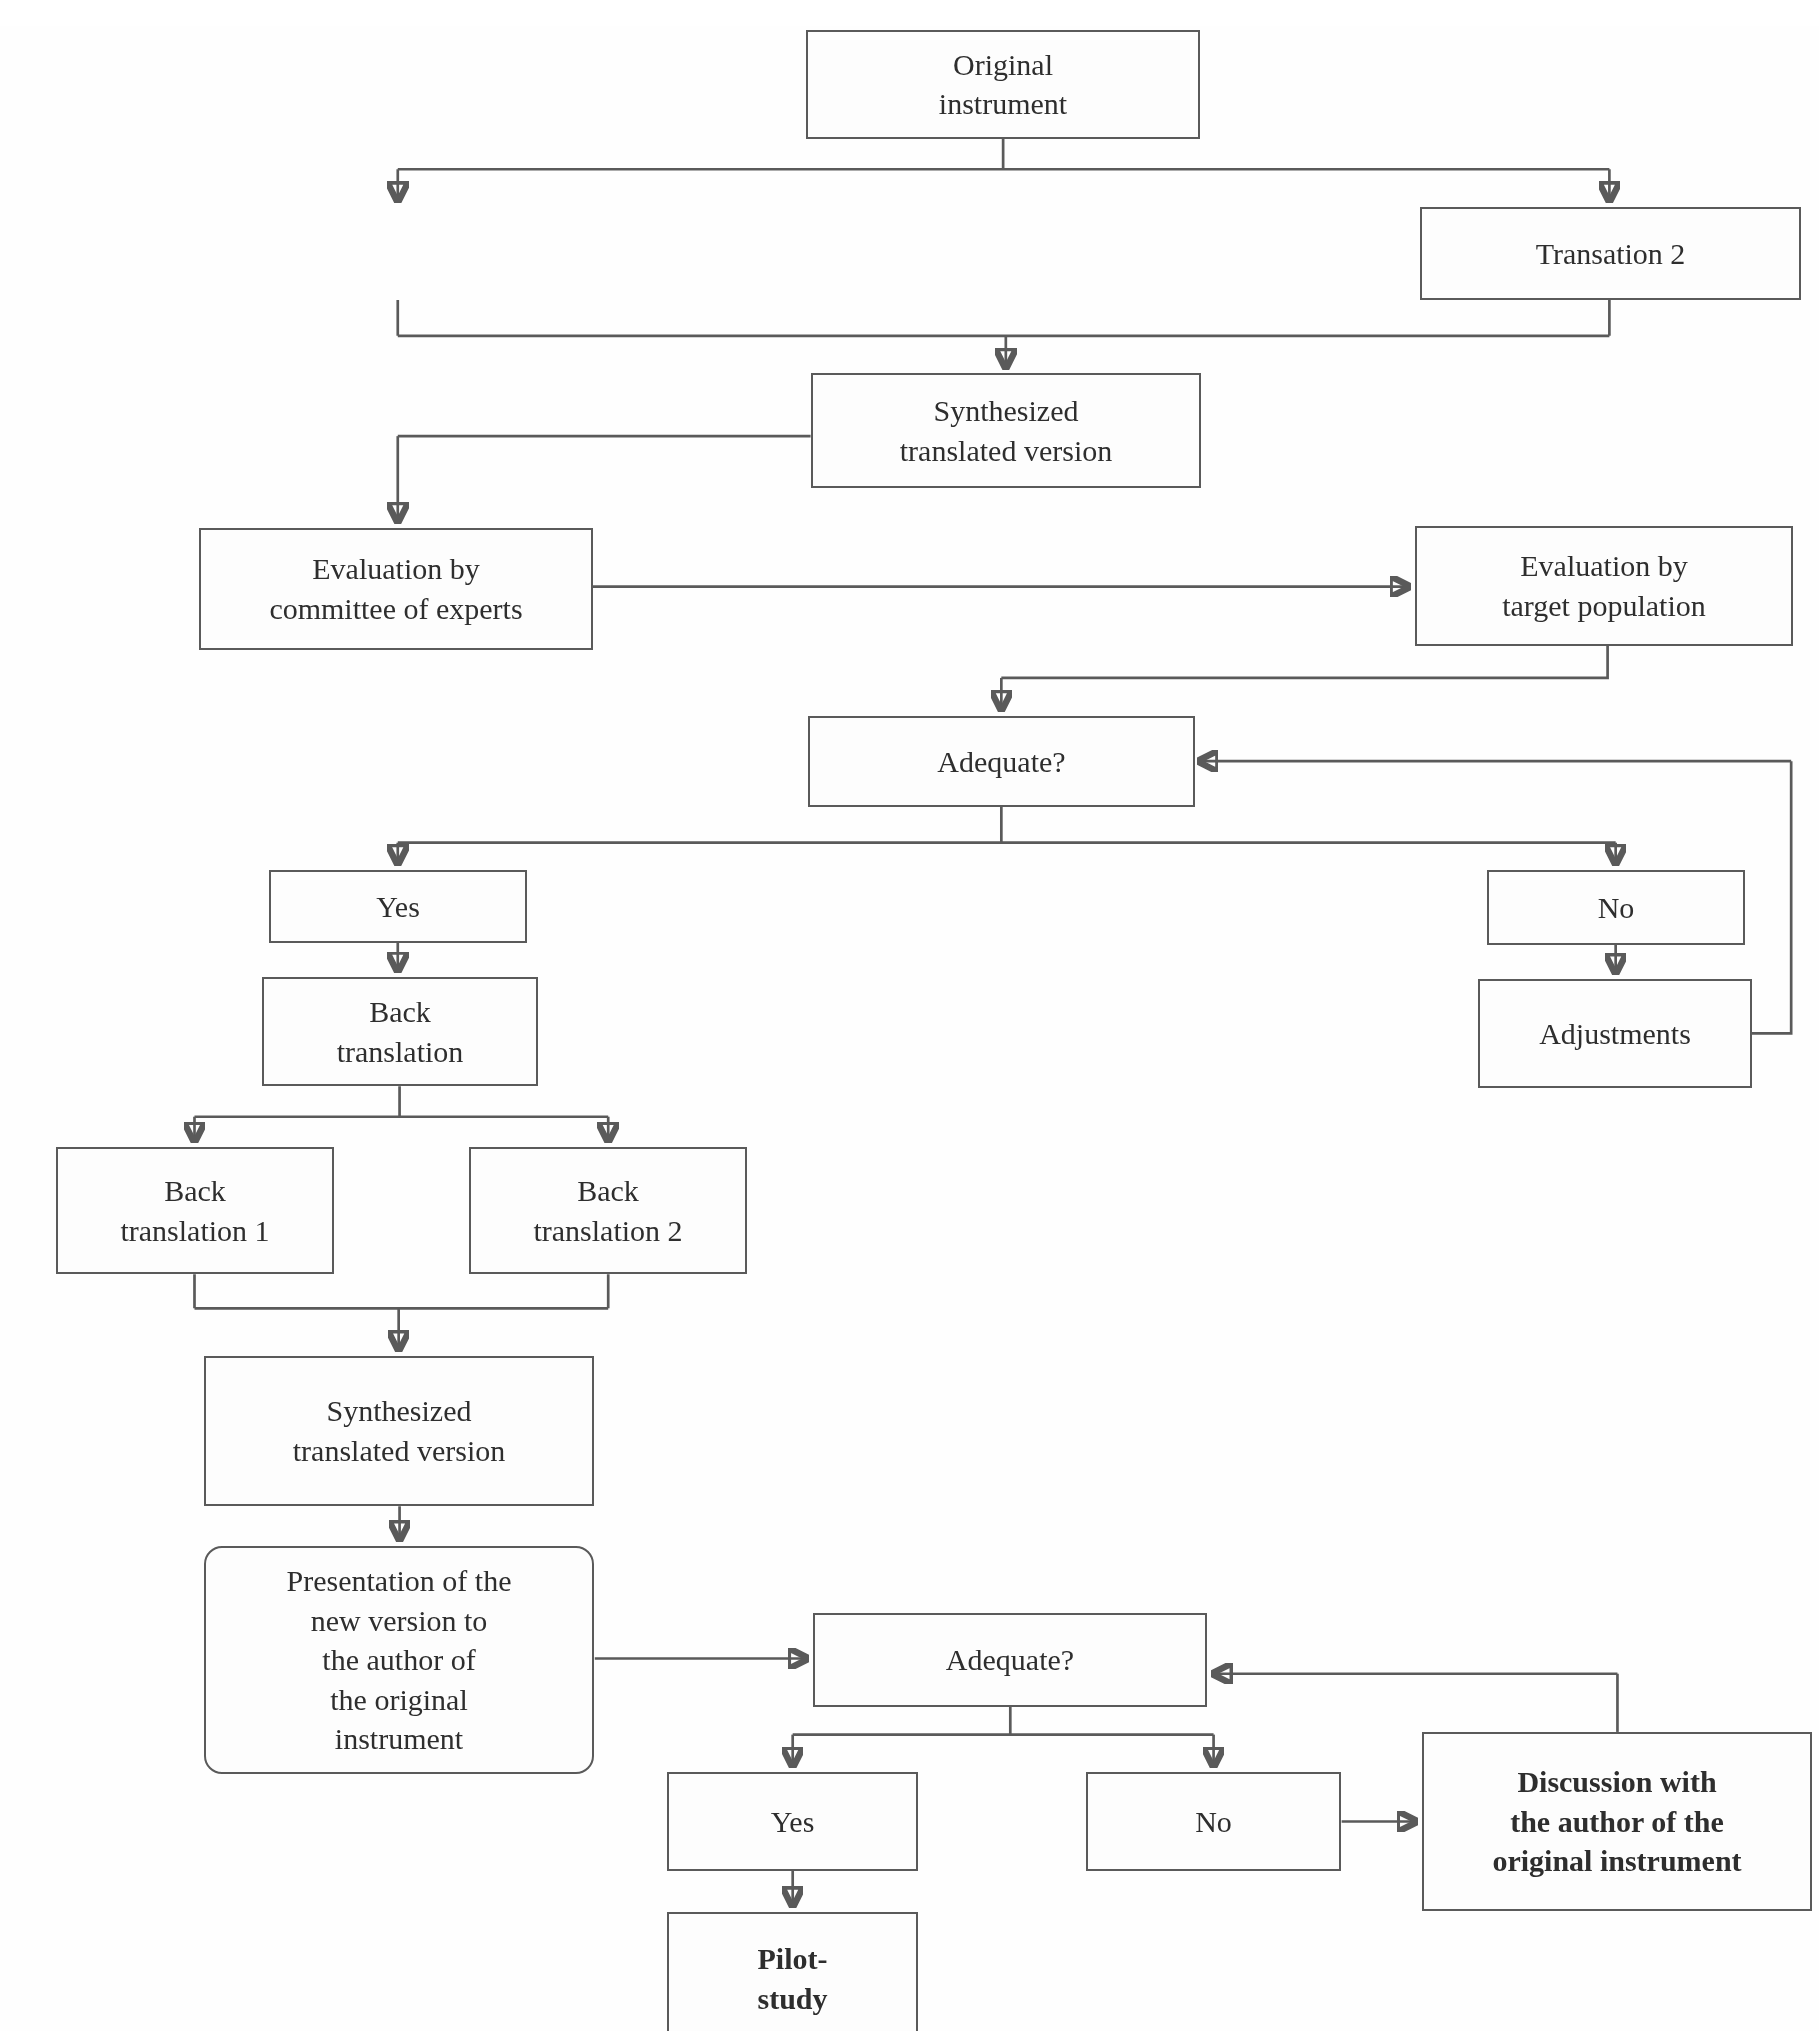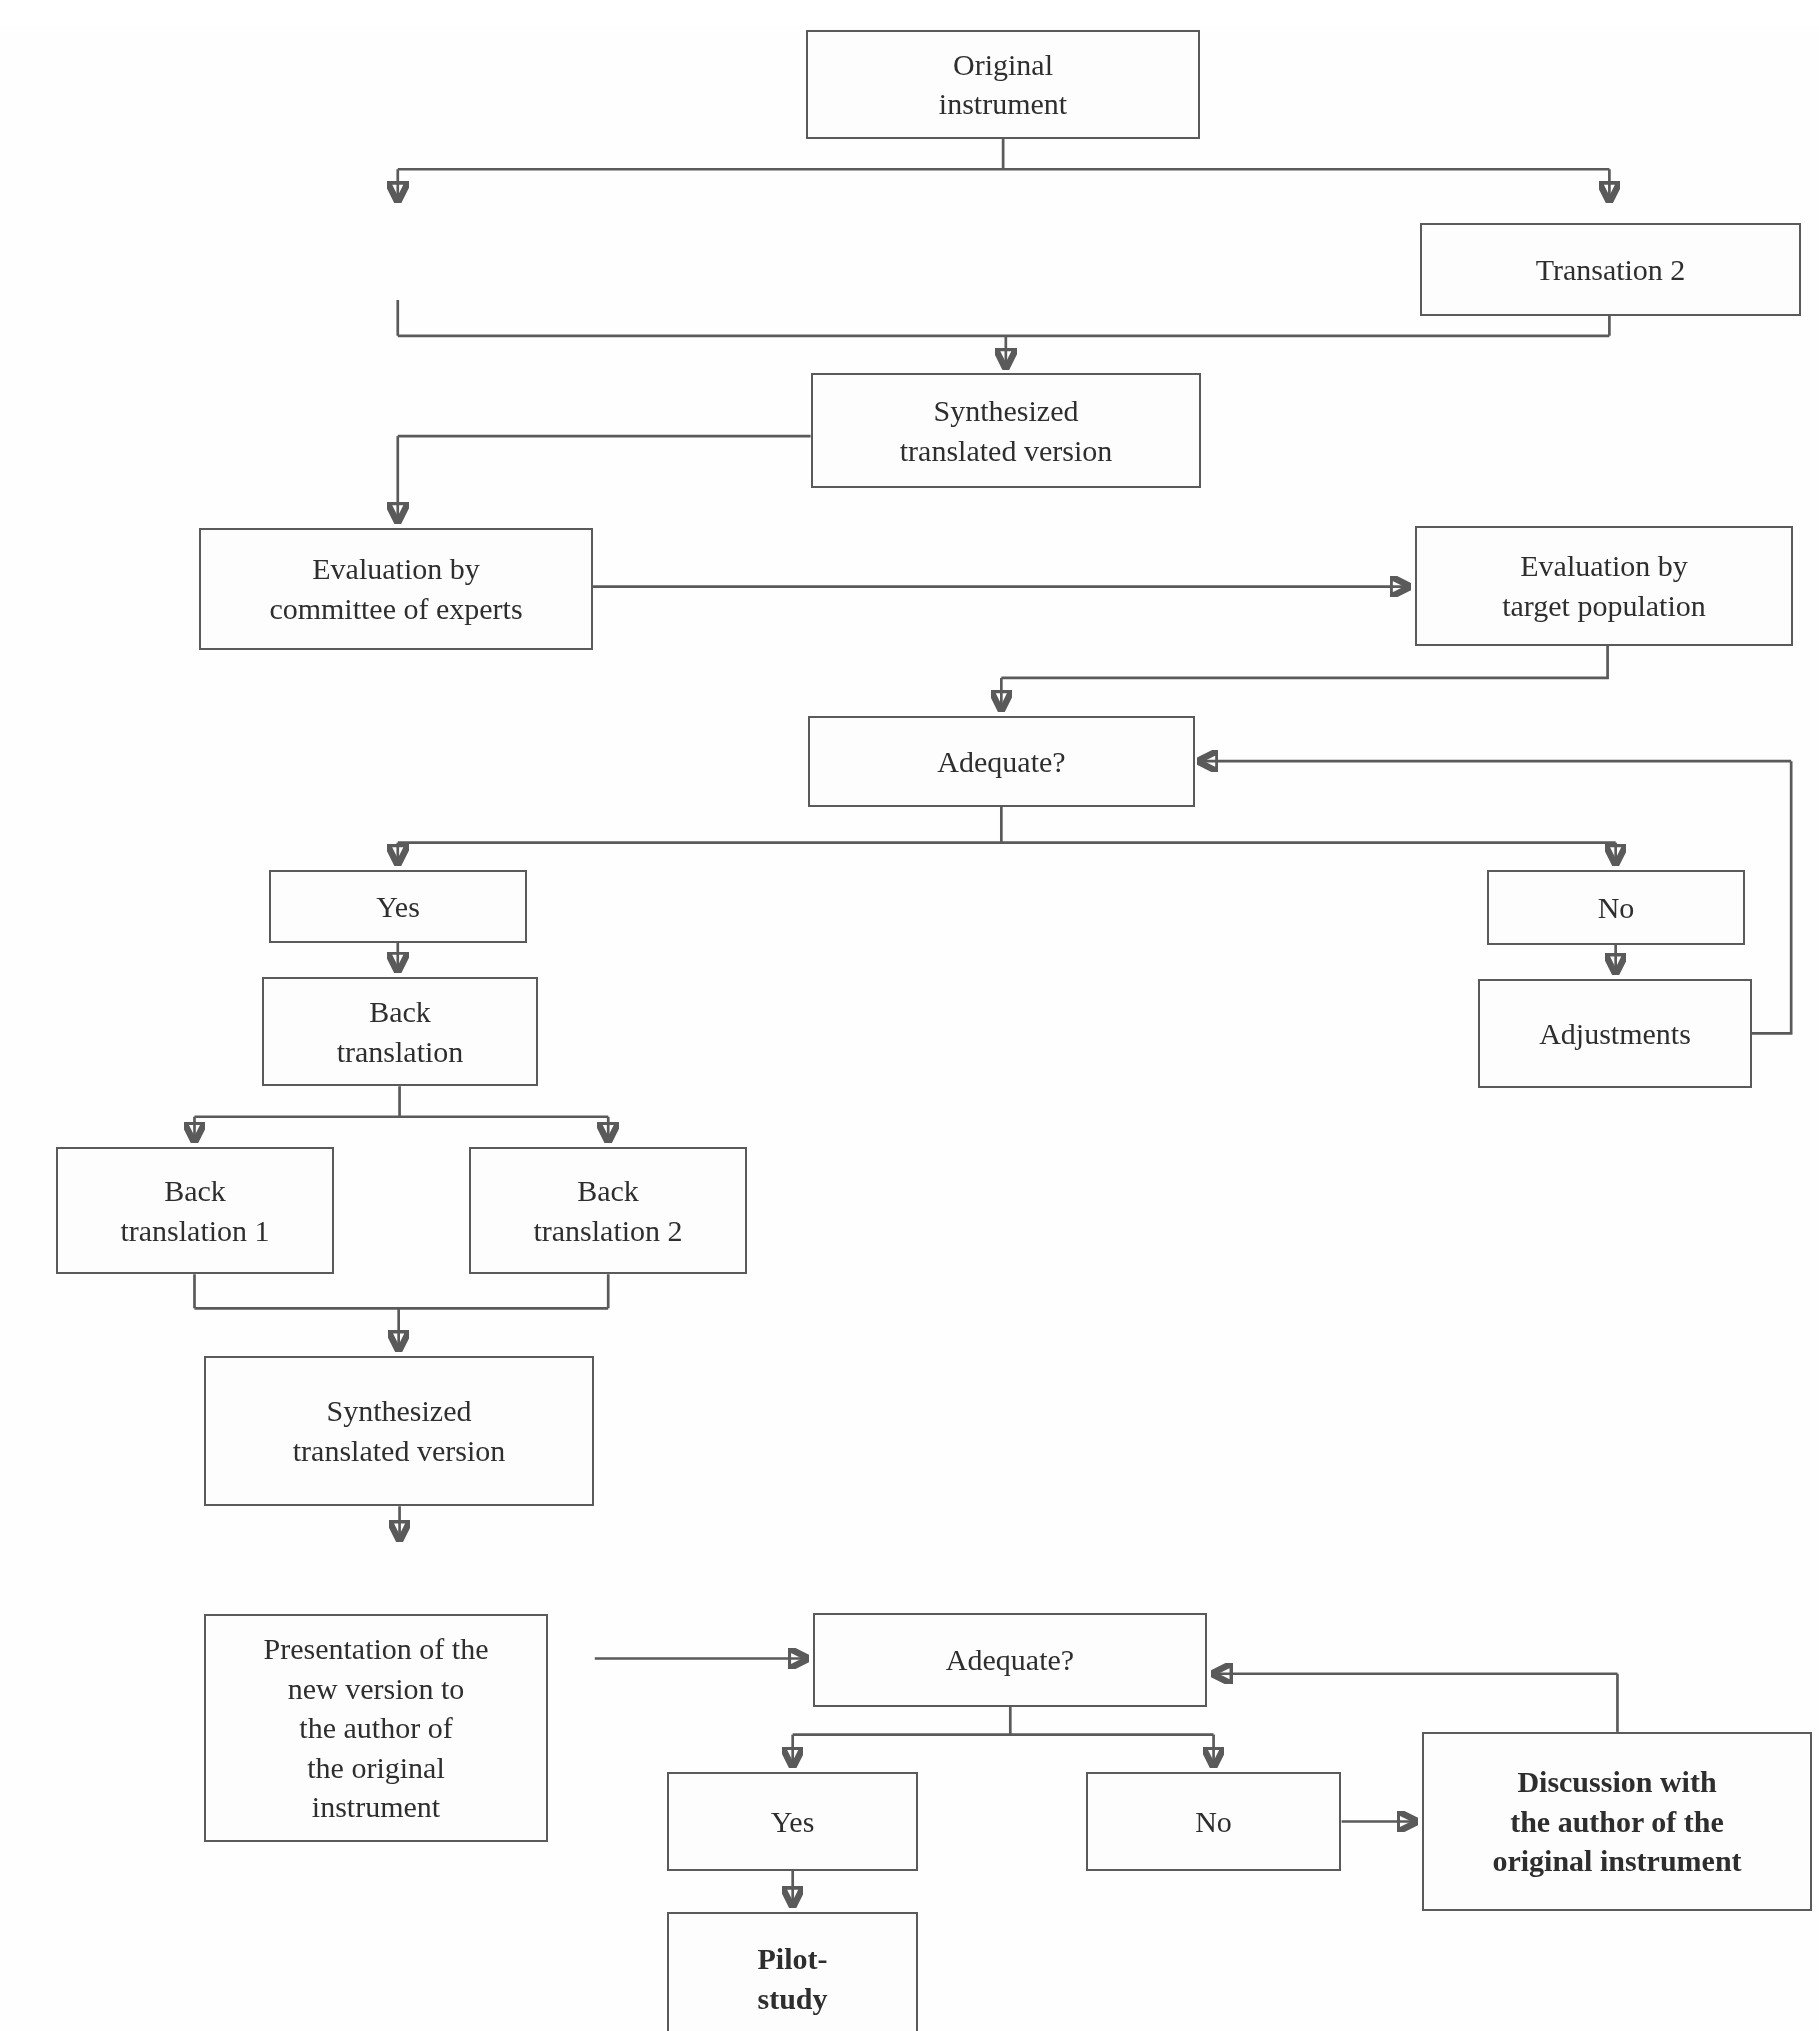--- a/index.html
+++ b/index.html
@@ -86,21 +86,21 @@
     <path d="M1355 1908 V1942" marker-end="url(#arrow)"></path>
     <path d="M885 2060 V2098" marker-end="url(#arrow)"></path>
     <path d="M1498 2005 H1580" marker-end="url(#arrow)"></path>
     <path d="M1806 1840 H1356" marker-end="url(#arrow)"></path>
   </svg>
 
   <div class="node" style="left:806px; top:3.6px; width:394px; height:109px;">Original
 instrument</div>
 
 
-  <div class="node" style="left:1420px; top:197px; width:381px; height:93px;">Transation 2</div>
+  <div class="node" style="left:1420px; top:181px; width:381px; height:93px;">Transation 2</div>
 
   <div class="node" style="left:811px; top:347px; width:390px; height:115px;">Synthesized
 translated version</div>
 
   <div class="node" style="left:199px; top:502px; width:394px; height:122px;">Evaluation by
 committee of experts</div>
 
   <div class="node" style="left:1415px; top:500px; width:378px; height:120px;">Evaluation by
 target population</div>
 
@@ -117,21 +117,21 @@
 
   <div class="node" style="left:56px; top:1121px; width:278px; height:127px;">Back
 translation 1</div>
 
   <div class="node" style="left:469px; top:1121px; width:278px; height:127px;">Back
 translation 2</div>
 
   <div class="node" style="left:204px; top:1330px; width:390px; height:150px;">Synthesized
 translated version</div>
 
-  <div class="node" style="left:204px; top:1588px; width:344px; height:228px;">Presentation of the
+  <div class="node" style="left:204px; top:1520px; width:390px; height:228px;border-radius:18px;">Presentation of the
 new version to
 the author of
 the original
 instrument</div>
 
   <div class="node" style="left:813px; top:1587px; width:394px; height:94px;">Adequate?</div>
 
   <div class="node" style="left:667px; top:1746px; width:251px; height:99px;">Yes</div>
 
   <div class="node" style="left:1086px; top:1746px; width:255px; height:99px;">No</div>

